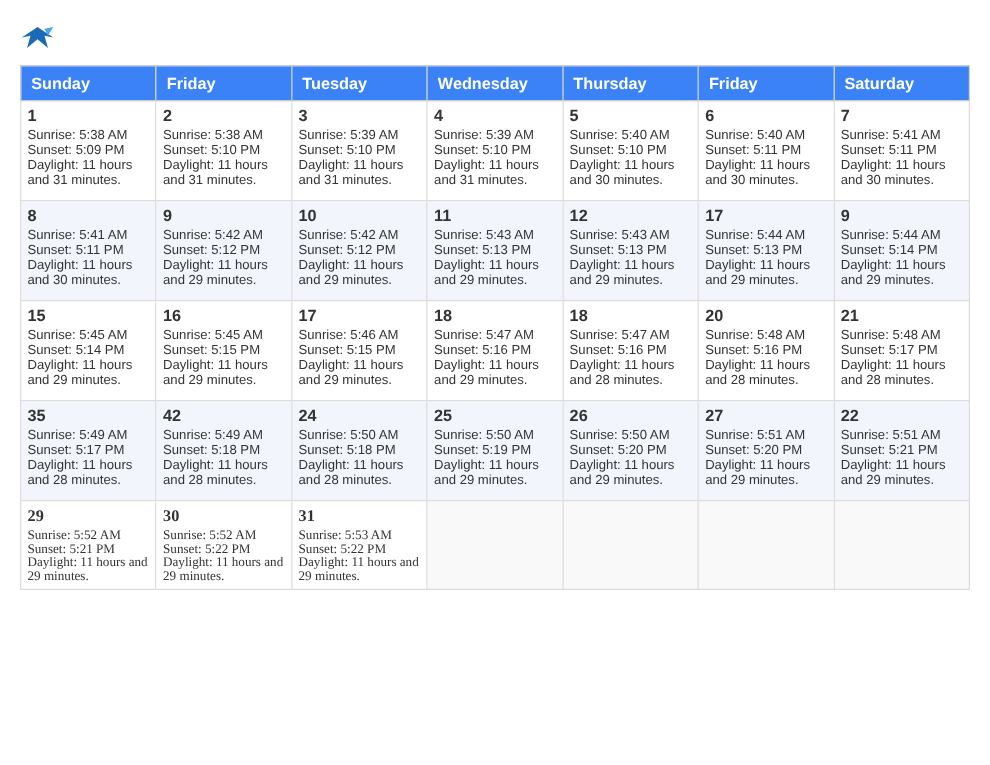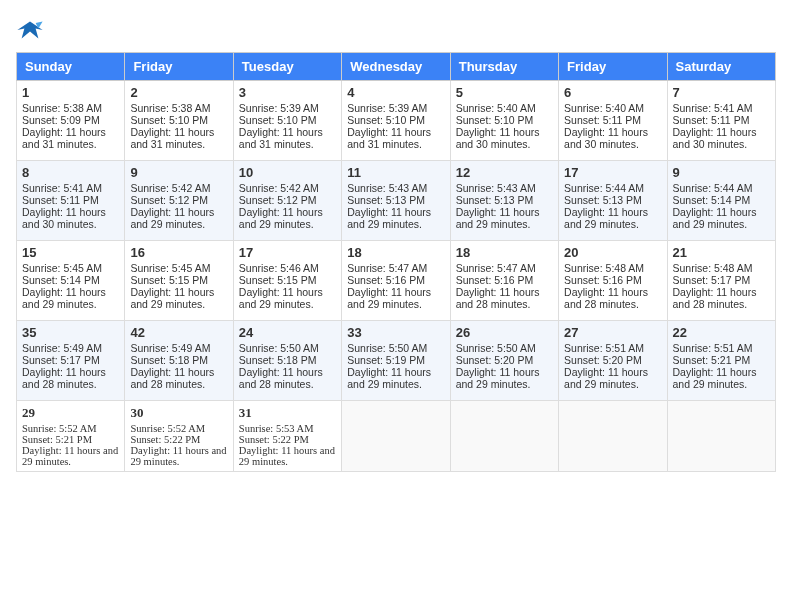--- a/index.html
+++ b/index.html
@@ -147,21 +147,21 @@
         <td><span class="day-num">17</span><span>Sunrise: 5:46 AM</span><br><span>Sunset: 5:15 PM</span><br><span>Daylight: 11 hours and 29 minutes.</span></td>
         <td><span class="day-num">18</span><span>Sunrise: 5:47 AM</span><br><span>Sunset: 5:16 PM</span><br><span>Daylight: 11 hours and 29 minutes.</span></td>
         <td><span class="day-num">18</span><span>Sunrise: 5:47 AM</span><br><span>Sunset: 5:16 PM</span><br><span>Daylight: 11 hours and 28 minutes.</span></td>
         <td><span class="day-num">20</span><span>Sunrise: 5:48 AM</span><br><span>Sunset: 5:16 PM</span><br><span>Daylight: 11 hours and 28 minutes.</span></td>
         <td><span class="day-num">21</span><span>Sunrise: 5:48 AM</span><br><span>Sunset: 5:17 PM</span><br><span>Daylight: 11 hours and 28 minutes.</span></td>
       </tr>
       <tr>
         <td><span class="day-num">35</span><span>Sunrise: 5:49 AM</span><br><span>Sunset: 5:17 PM</span><br><span>Daylight: 11 hours and 28 minutes.</span></td>
         <td><span class="day-num">42</span><span>Sunrise: 5:49 AM</span><br><span>Sunset: 5:18 PM</span><br><span>Daylight: 11 hours and 28 minutes.</span></td>
         <td><span class="day-num">24</span><span>Sunrise: 5:50 AM</span><br><span>Sunset: 5:18 PM</span><br><span>Daylight: 11 hours and 28 minutes.</span></td>
-        <td><span class="day-num">33</span><span>Sunrise: 5:50 AM</span><br><span>Sunset: 5:19 PM</span><br><span>Daylight: 11 hours and 29 minutes.</span></td>
+        <td><span class="day-num">25</span><span>Sunrise: 5:50 AM</span><br><span>Sunset: 5:19 PM</span><br><span>Daylight: 11 hours and 29 minutes.</span></td>
         <td><span class="day-num">26</span><span>Sunrise: 5:50 AM</span><br><span>Sunset: 5:20 PM</span><br><span>Daylight: 11 hours and 29 minutes.</span></td>
         <td><span class="day-num">27</span><span>Sunrise: 5:51 AM</span><br><span>Sunset: 5:20 PM</span><br><span>Daylight: 11 hours and 29 minutes.</span></td>
         <td><span class="day-num">22</span><span>Sunrise: 5:51 AM</span><br><span>Sunset: 5:21 PM</span><br><span>Daylight: 11 hours and 29 minutes.</span></td>
       </tr>
       <tr class="last-row">
         <td><span class="day-num">29</span><span>Sunrise: 5:52 AM</span><br><span>Sunset: 5:21 PM</span><br><span>Daylight: 11 hours and 29 minutes.</span></td>
         <td><span class="day-num">30</span><span>Sunrise: 5:52 AM</span><br><span>Sunset: 5:22 PM</span><br><span>Daylight: 11 hours and 29 minutes.</span></td>
         <td><span class="day-num">31</span><span>Sunrise: 5:53 AM</span><br><span>Sunset: 5:22 PM</span><br><span>Daylight: 11 hours and 29 minutes.</span></td>
         <td class="empty-cell"></td>
         <td class="empty-cell"></td>

